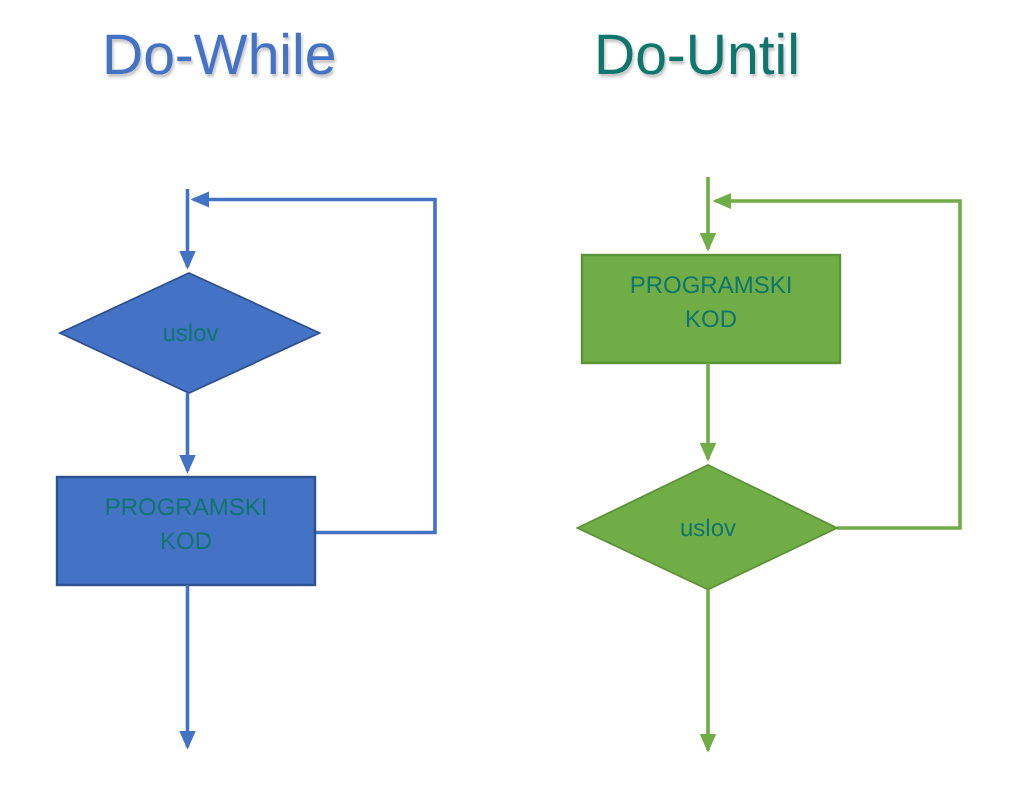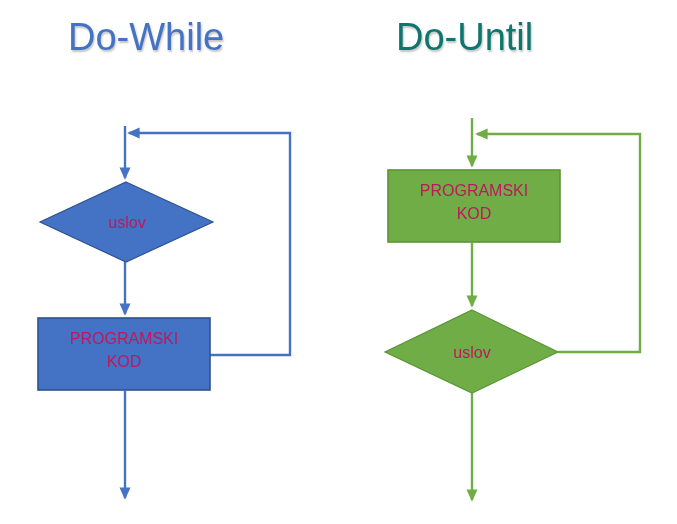--- a/index.html
+++ b/index.html
@@ -46,21 +46,21 @@
   .svg-layer {
     position: absolute;
     left: 0;
     top: 0;
     width: 677px;
     height: 524px;
   }
 
   .node-label {
     position: absolute;
-    color: #be185d;
+    color: #0f766e;
     font-size: 16px;
     font-weight: 400;
     text-align: center;
     line-height: 1.45;
     white-space: pre-line;
     pointer-events: none;
   }
   #label-blue-diamond {
     left: 40px;
     top: 211px;

